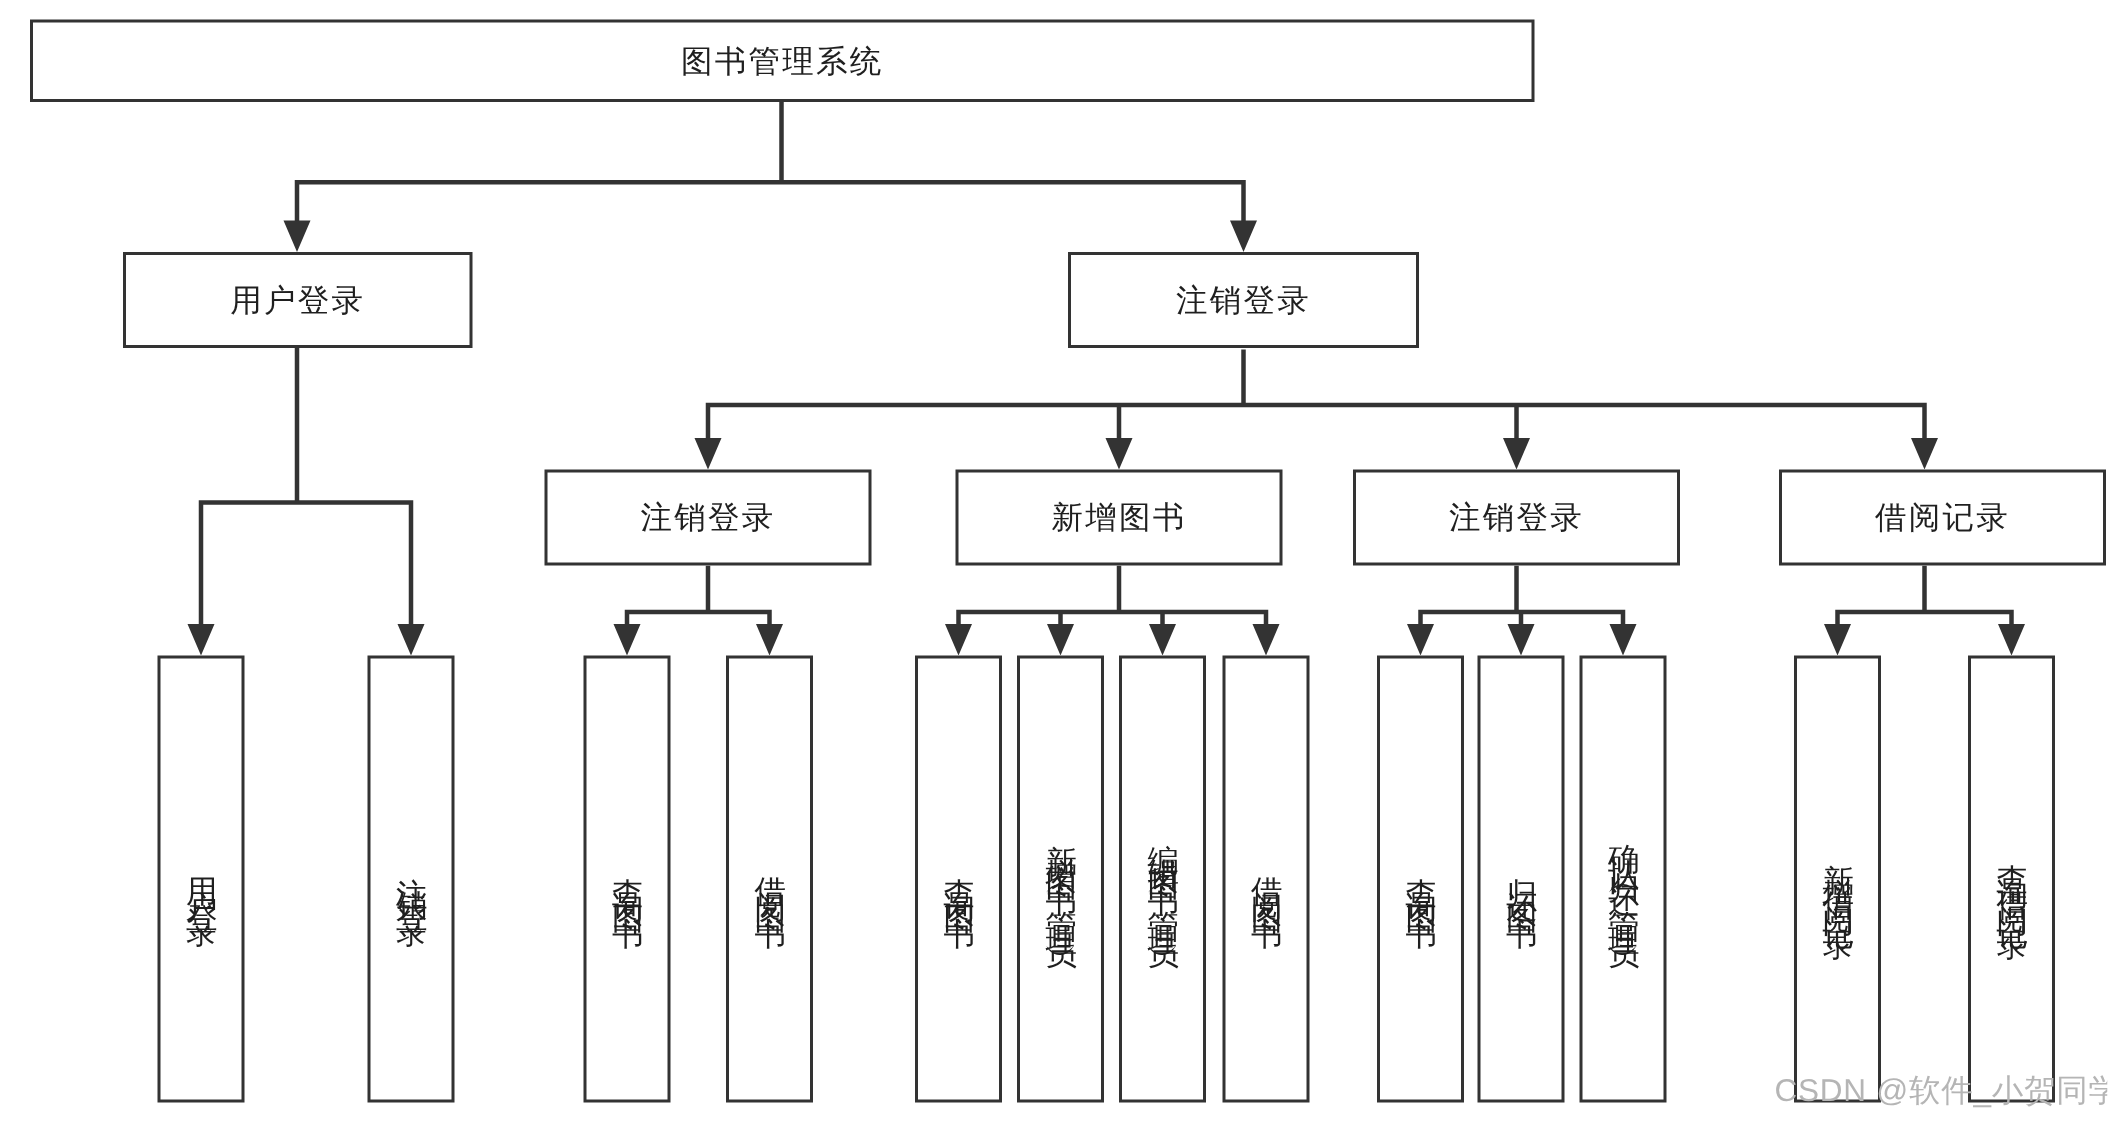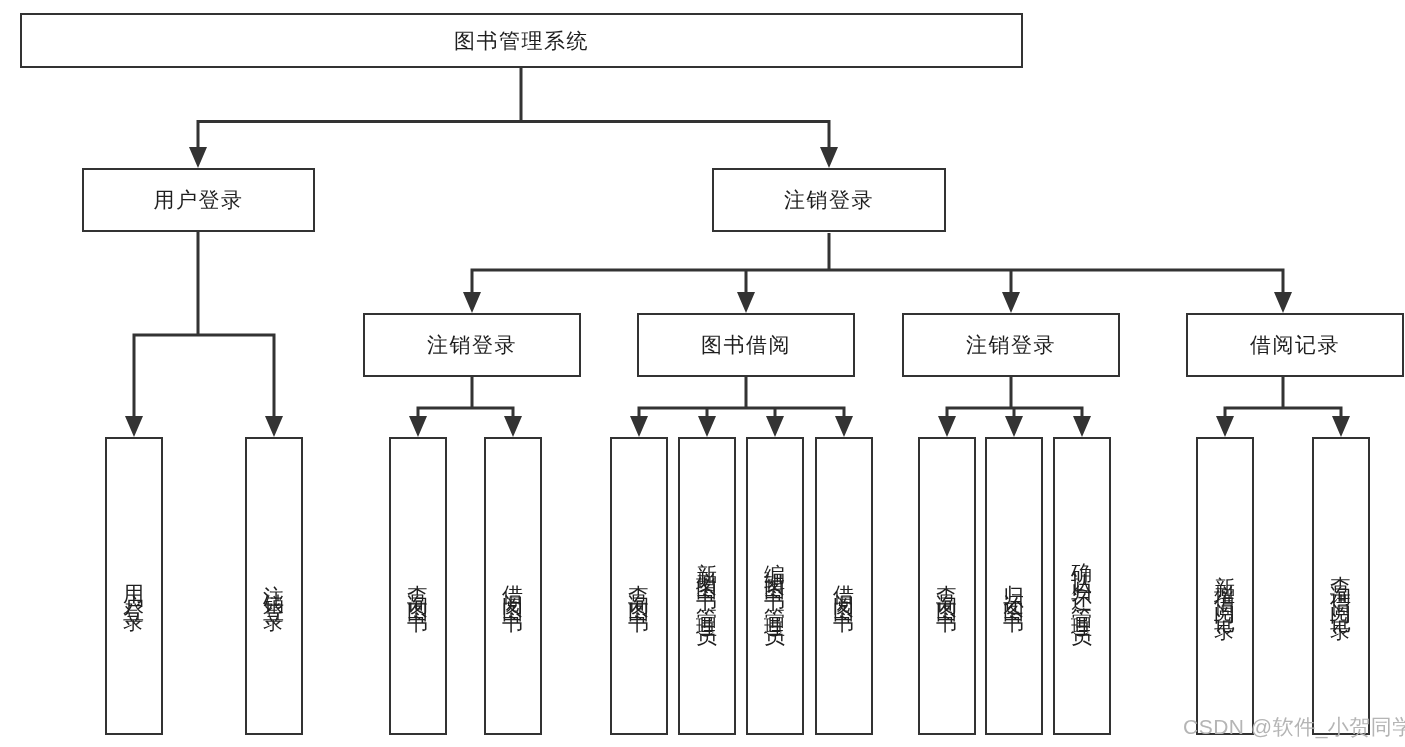--- a/index.html
+++ b/index.html
@@ -104,21 +104,21 @@
     <span>用户登录</span>
   </div>
   <div class="box h" style="left:712px;top:168px;width:234px;">
     <span>注销登录</span>
   </div>
 
   <div class="box h" style="left:363px;top:313px;width:218px;">
     <span>注销登录</span>
   </div>
   <div class="box h" style="left:637px;top:313px;width:218px;">
-    <span>图书借阅</span>
+    <span>新增图书</span>
   </div>
   <div class="box h" style="left:902px;top:313px;width:218px;">
     <span>注销登录</span>
   </div>
   <div class="box h" style="left:1186px;top:313px;width:218px;">
     <span>借阅记录</span>
   </div>
 
   <div class="box v" style="left:105px;">
     <span class="vtext">用户登录</span>

